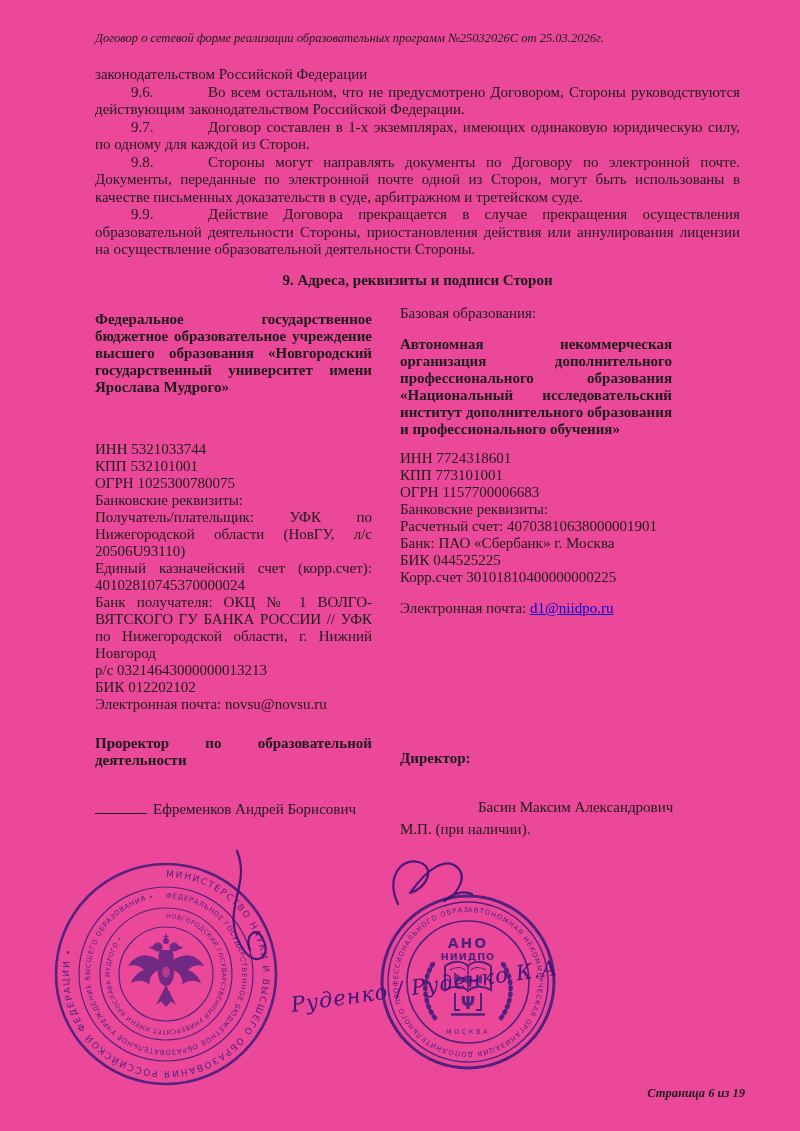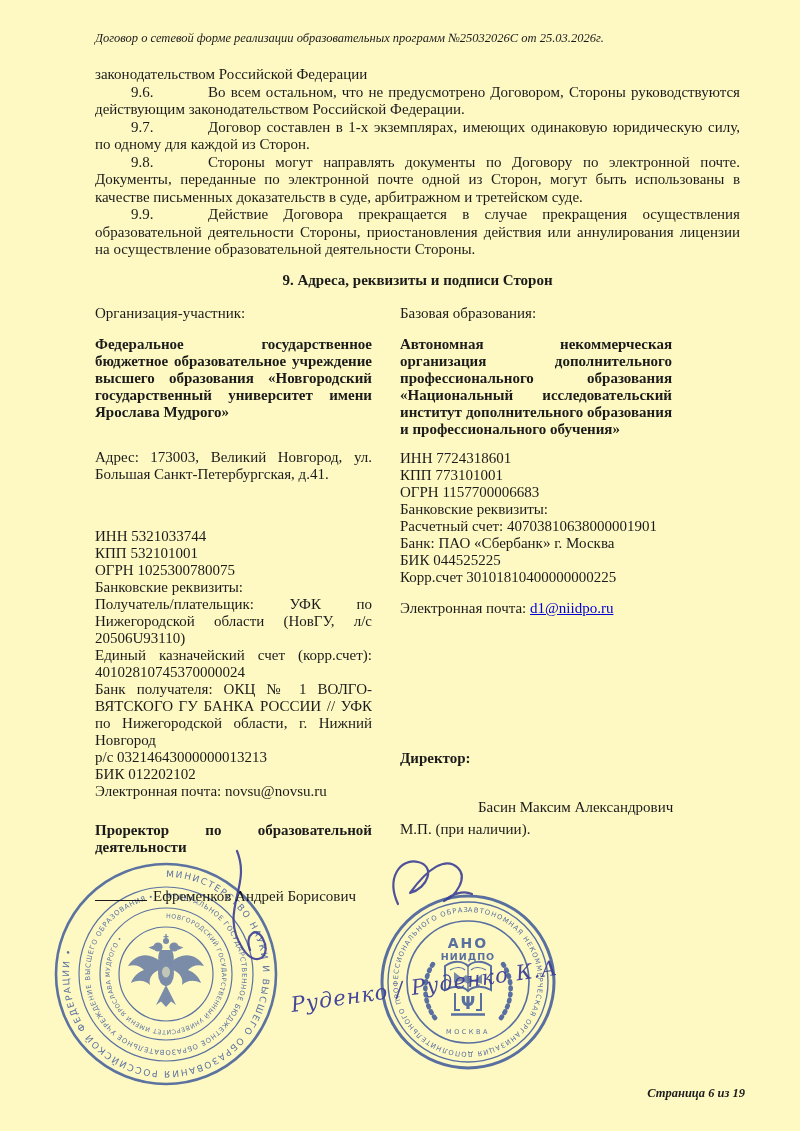--- a/index.html
+++ b/index.html
@@ -1,17 +1,17 @@
 <!DOCTYPE html>
 <html style="--stamp-blue: #4663cc; --ink-blue: #3c40c4; --link-blue: #0000d6; --text: #1b1b1b;"><head>
 <meta charset="utf-8">
 <style>
   html,body { margin:0; padding:0; background:#ffffff; }
   .page {
-    position:relative; width:800px; height:1131px; background:#fef9c3;
+    position:relative; width:800px; height:1131px; background:#ec4899;
     font-family:"Liberation Serif", serif; color:#1b1b1b;
     font-size:15px; line-height:17.5px; overflow:hidden;
   }
   .header {
     position:absolute; left:95px; top:31px; right:58px;
     font-style:italic; font-size:12.5px; line-height:15px;
   }
   .content { position:absolute; left:95px; top:66px; width:645px; }
   .para { text-align:justify; }
   .cnum { display:inline-block; margin-left:36px; width:77px; }
@@ -63,23 +63,21 @@
     <div class="para"><span class="cnum">9.6.</span><span>Во всем остальном, что не предусмотрено Договором, Стороны руководствуются действующим законодательством Российской Федерации.</span></div>
     <div class="para"><span class="cnum">9.7.</span><span>Договор составлен в 1-х экземплярах, имеющих одинаковую юридическую силу, по одному для каждой из Сторон.</span></div>
     <div class="para"><span class="cnum">9.8.</span><span>Стороны могут направлять документы по Договору по электронной почте. Документы, переданные по электронной почте одной из Сторон, могут быть использованы в качестве письменных доказательств в суде, арбитражном и третейском суде.</span></div>
     <div class="para"><span class="cnum">9.9.</span><span>Действие Договора прекращается в случае прекращения осуществления образовательной деятельности Стороны, приостановления действия или аннулирования лицензии на осуществление образовательной деятельности Стороны.</span></div>
 
     <div class="section-heading">9. Адреса, реквизиты и подписи Сторон</div>
 
     <div class="cols">
 
       <div class="col-left">
-        <div class="role-label">Организация-участник:</div>
         <div class="org-name">Федеральное государственное бюджетное образовательное учреждение высшего образования «Новгородский государственный университет имени Ярослава Мудрого»</div>
-        <div class="address">Адрес: 173003, Великий Новгород, ул. Большая Санкт-Петербургская, д.41.</div>
         <div class="details">
           <div class="line">ИНН 5321033744</div>
           <div class="line">КПП 532101001</div>
           <div class="line">ОГРН 1025300780075</div>
           <div class="line">Банковские реквизиты:</div>
           <div class="line">Получатель/плательщик: УФК по Нижегородской области (НовГУ, л/с 20506U93110)</div>
           <div class="line">Единый казначейский счет (корр.счет): 40102810745370000024</div>
           <div class="line">Банк получателя: ОКЦ № 1 ВОЛГО-ВЯТСКОГО ГУ БАНКА РОССИИ // УФК по Нижегородской области, г. Нижний Новгород</div>
           <div class="line">р/с 03214643000000013213</div>
           <div class="line">БИК 012202102</div>

